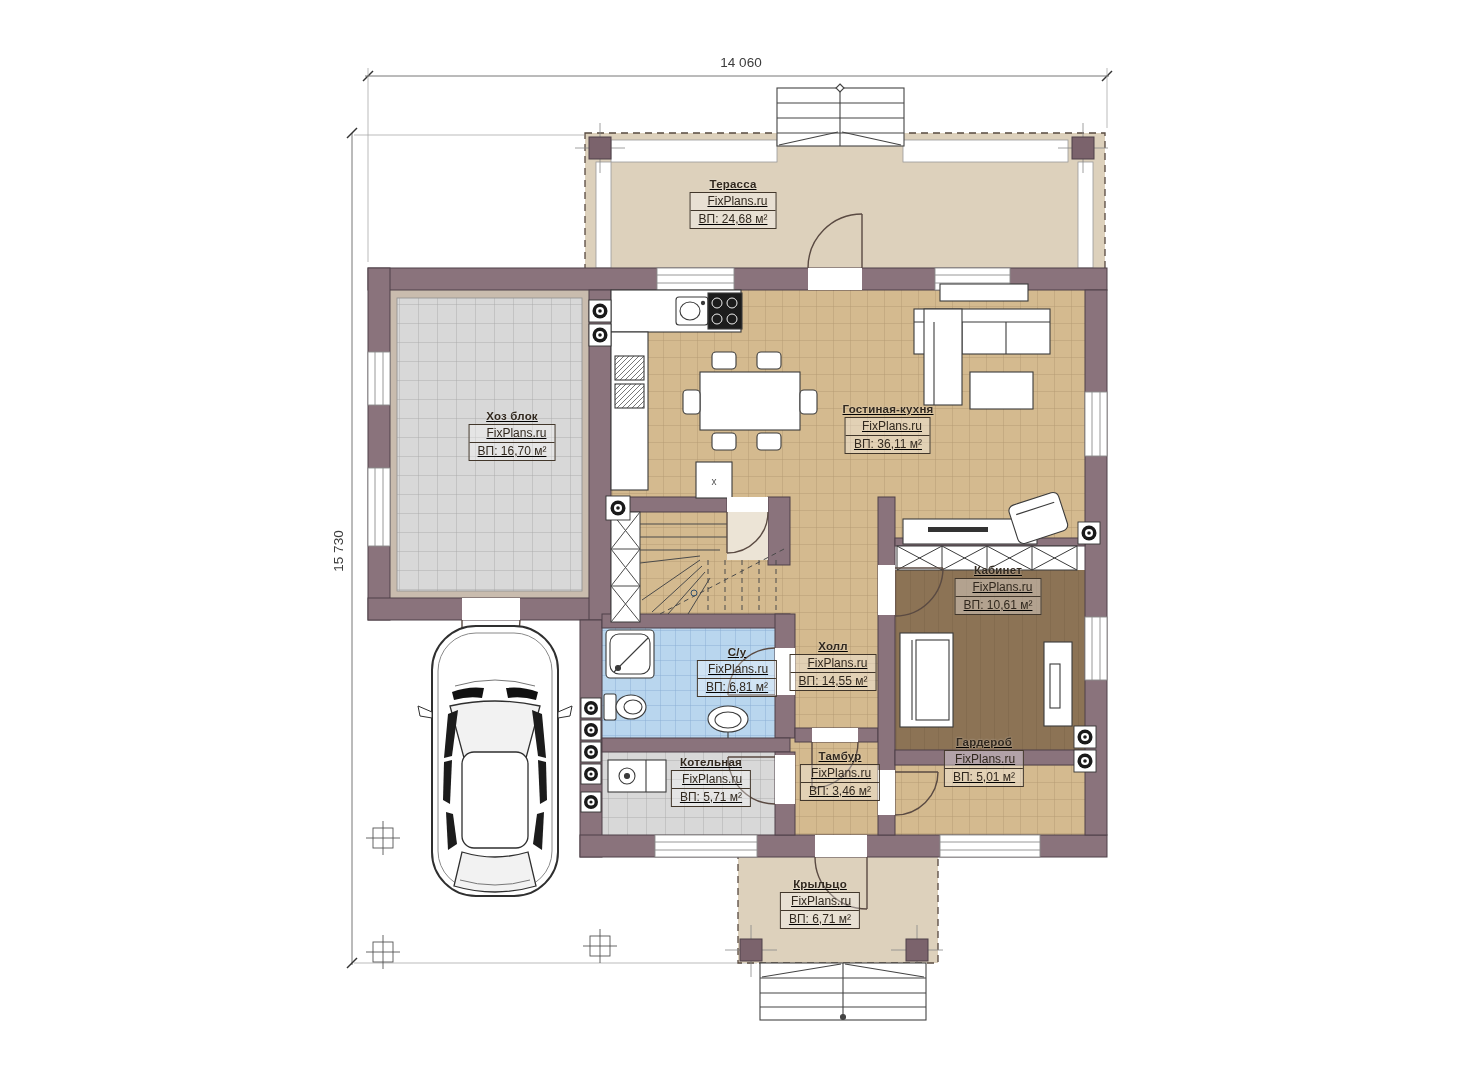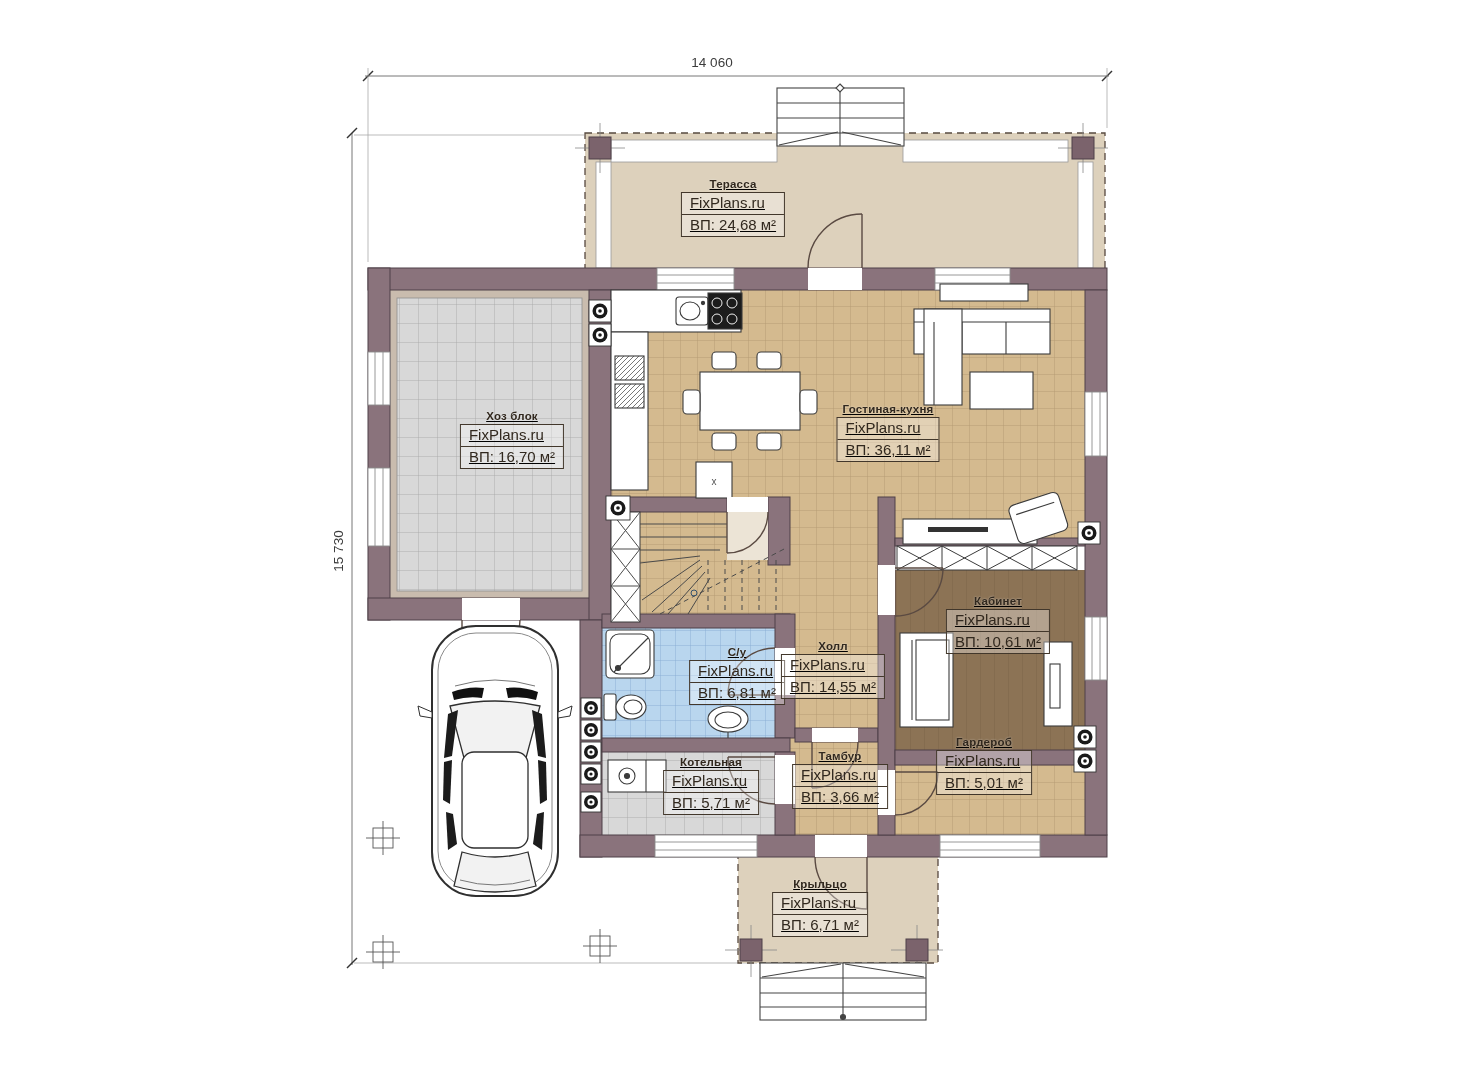--- a/index.html
+++ b/index.html
@@ -1,25 +1,25 @@
 <!DOCTYPE html>
 <html><head>
 <meta charset="utf-8">
 <style>
   html,body{margin:0;padding:0;background:#fff;}
   body{font-family:"Liberation Sans", sans-serif;}
   .stage{position:relative;width:1473px;height:1080px;background:#ffffff;overflow:hidden;}
   .stage svg{position:absolute;left:0;top:0;}
   .room-label{position:absolute;transform:translateX(-50%);display:flex;flex-direction:column;align-items:center;z-index:3;pointer-events:none;text-decoration:underline;}
   .rname{font-weight:bold;font-size:11.5px;color:#31281e;letter-spacing:.2px;margin-bottom:2px;white-space:nowrap;text-shadow:0 0 2px rgba(255,255,255,.55);}
-  .rbox{border:1.4px solid #42372b;background:rgba(255,255,255,.34);text-align:left;font-size:15px;color:#31281e;line-height:1.25;}
+  .rbox{border:1.4px solid #42372b;background:rgba(255,255,255,.34);text-align:right;font-size:12px;color:#31281e;line-height:1.25;}
   .rsite{padding:1px 8px;border-bottom:1.4px solid #42372b;white-space:nowrap;}
   .rarea{padding:1px 8px;white-space:nowrap;}
   .dim{position:absolute;font-size:13.5px;color:#3c3c3c;z-index:3;white-space:nowrap;}
-  .dim-top{left:712px;top:62px;transform:translate(-50%,-50%);}
+  .dim-top{left:741px;top:62px;transform:translate(-50%,-50%);}
   .dim-left{left:338px;top:551px;transform:translate(-50%,-50%) rotate(-90deg);}
 </style>
 </head>
 <body>
 
 <div class="stage">
 
 <svg width="1473" height="1080" viewBox="0 0 1473 1080">
 <defs>
   <pattern id="tanTile" width="17" height="17" patternUnits="userSpaceOnUse">
@@ -489,21 +489,21 @@
     <div class="rarea">ВП: 16,70 м²</div>
   </div>
 </div>
 <div class="room-label" style="left:888px;top:403px">
   <div class="rname">Гостиная-кухня</div>
   <div class="rbox">
     <div class="rsite">FixPlans.ru</div>
     <div class="rarea">ВП: 36,11 м²</div>
   </div>
 </div>
-<div class="room-label" style="left:998px;top:595px">
+<div class="room-label" style="left:998px;top:564px">
   <div class="rname">Кабинет</div>
   <div class="rbox">
     <div class="rsite">FixPlans.ru</div>
     <div class="rarea">ВП: 10,61 м²</div>
   </div>
 </div>
 <div class="room-label" style="left:737px;top:646px">
   <div class="rname">С/у</div>
   <div class="rbox">
     <div class="rsite">FixPlans.ru</div>
@@ -521,21 +521,21 @@
   <div class="rname">Котельная</div>
   <div class="rbox">
     <div class="rsite">FixPlans.ru</div>
     <div class="rarea">ВП: 5,71 м²</div>
   </div>
 </div>
 <div class="room-label" style="left:840px;top:750px">
   <div class="rname">Тамбур</div>
   <div class="rbox">
     <div class="rsite">FixPlans.ru</div>
-    <div class="rarea">ВП: 3,66 м²</div>
+    <div class="rarea">ВП: 3,46 м²</div>
   </div>
 </div>
 <div class="room-label" style="left:984px;top:736px">
   <div class="rname">Гардероб</div>
   <div class="rbox">
     <div class="rsite">FixPlans.ru</div>
     <div class="rarea">ВП: 5,01 м²</div>
   </div>
 </div>
 <div class="room-label" style="left:820px;top:878px">

